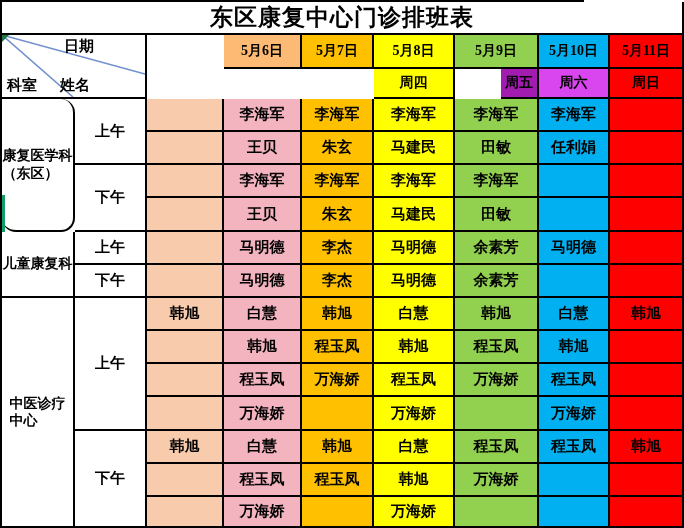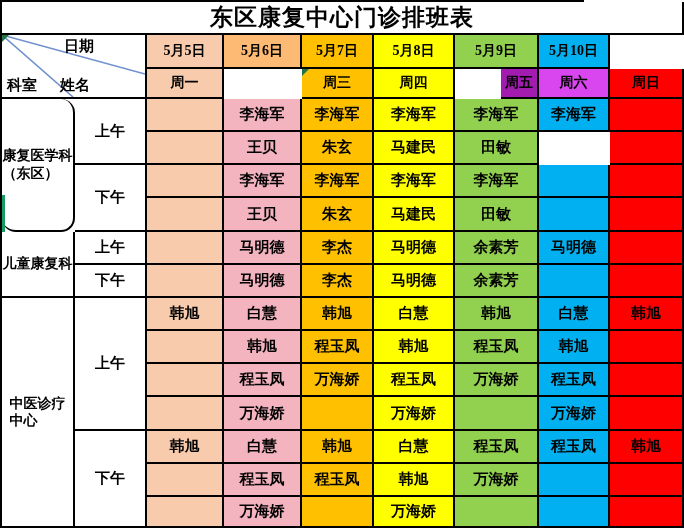--- a/index.html
+++ b/index.html
@@ -55,53 +55,46 @@
       <line x1="0" y1="0" x2="143" y2="39" stroke="#7090CE" stroke-width="1.6"></line>
       <line x1="0" y1="0" x2="71" y2="62" stroke="#7090CE" stroke-width="1.6"></line>
     </svg>
     <span class="corner-label date-label">日期</span>
     <span class="corner-label dept-label">科室</span>
     <span class="corner-label name-label">姓名</span>
   </div>
 
   <div class="accent-bar"></div>
 
-<div class="cell header-cell" style="grid-area: 2 / 3; background: rgb(248, 203, 173);">
-      <span>5月5日</span>
-    </div>
-    <div class="cell header-cell" style="grid-area: 3 / 3; background: rgb(248, 203, 173);">
-      <span>周一</span>
-    </div>
     <div class="cell header-cell" style="grid-area: 2 / 4; background: #fdba74;">
       <span>5月6日</span>
     </div>
     <div class="cell header-cell" style="grid-area: 2 / 5; background: rgb(255, 192, 0);">
       <span>5月7日</span>
     </div>
-    <div class="cell header-cell" style="grid-area: 3 / 5; background: rgb(255, 192, 0);">
-      <span>周三</span>
-      <span class="err-triangle"></span>
-    </div>
     <div class="cell header-cell" style="grid-area: 2 / 6; background: rgb(255, 255, 0);">
       <span>5月8日</span>
     </div>
     <div class="cell header-cell" style="grid-area: 3 / 6; background: rgb(255, 255, 0);">
       <span>周四</span>
     </div>
     <div class="cell header-cell" style="grid-area: 2 / 7; background: rgb(146, 208, 80);">
       <span>5月9日</span>
     </div>
     <div class="cell header-cell" style="grid-area: 3 / 7; background: #a21caf; margin-left: 46px;">
       <span>周五</span>
     </div>
     <div class="cell header-cell" style="grid-area: 2 / 8; background: rgb(0, 176, 240);">
       <span>5月10日</span>
     </div>
     <div class="cell header-cell" style="grid-area: 3 / 8; background: #d946ef;">
       <span>周六</span>
+    </div>
+    <div class="cell header-cell" style="grid-area: 2 / 9; background: rgb(255, 0, 0);">
+      <span>5月11日</span>
     </div>
     <div class="cell header-cell" style="grid-area: 3 / 9; background: rgb(255, 0, 0);">
       <span>周日</span>
     </div>
     <div class="cell dept-cell" style="grid-area: 4 / 1 / 8; border-radius: 14px;">
       <span>康复医学科
 （东区）</span>
     </div>
     <div class="cell session-cell" style="grid-area: 4 / 2 / 6;">
       <span>上午</span>
@@ -135,20 +128,23 @@
     </div>
     <div class="cell body-cell" style="grid-area: 5 / 5; background: rgb(255, 192, 0);">
       <span>朱玄</span>
     </div>
     <div class="cell body-cell" style="grid-area: 5 / 6; background: rgb(255, 255, 0);">
       <span>马建民</span>
     </div>
     <div class="cell body-cell" style="grid-area: 5 / 7; background: rgb(146, 208, 80);">
       <span>田敏</span>
     </div>
+    <div class="cell body-cell" style="grid-area: 5 / 8; background: rgb(0, 176, 240);">
+      <span>任利娟</span>
+    </div>
     <div class="cell body-cell" style="grid-area: 5 / 9; background: rgb(255, 0, 0);">
       <span></span>
     </div>
     <div class="cell session-cell" style="grid-area: 6 / 2 / 8;">
       <span>下午</span>
     </div>
     <div class="cell body-cell" style="grid-area: 6 / 3; background: rgb(248, 203, 173);">
       <span></span>
     </div>
     <div class="cell body-cell" style="grid-area: 6 / 4; background: rgb(243, 180, 192);">

